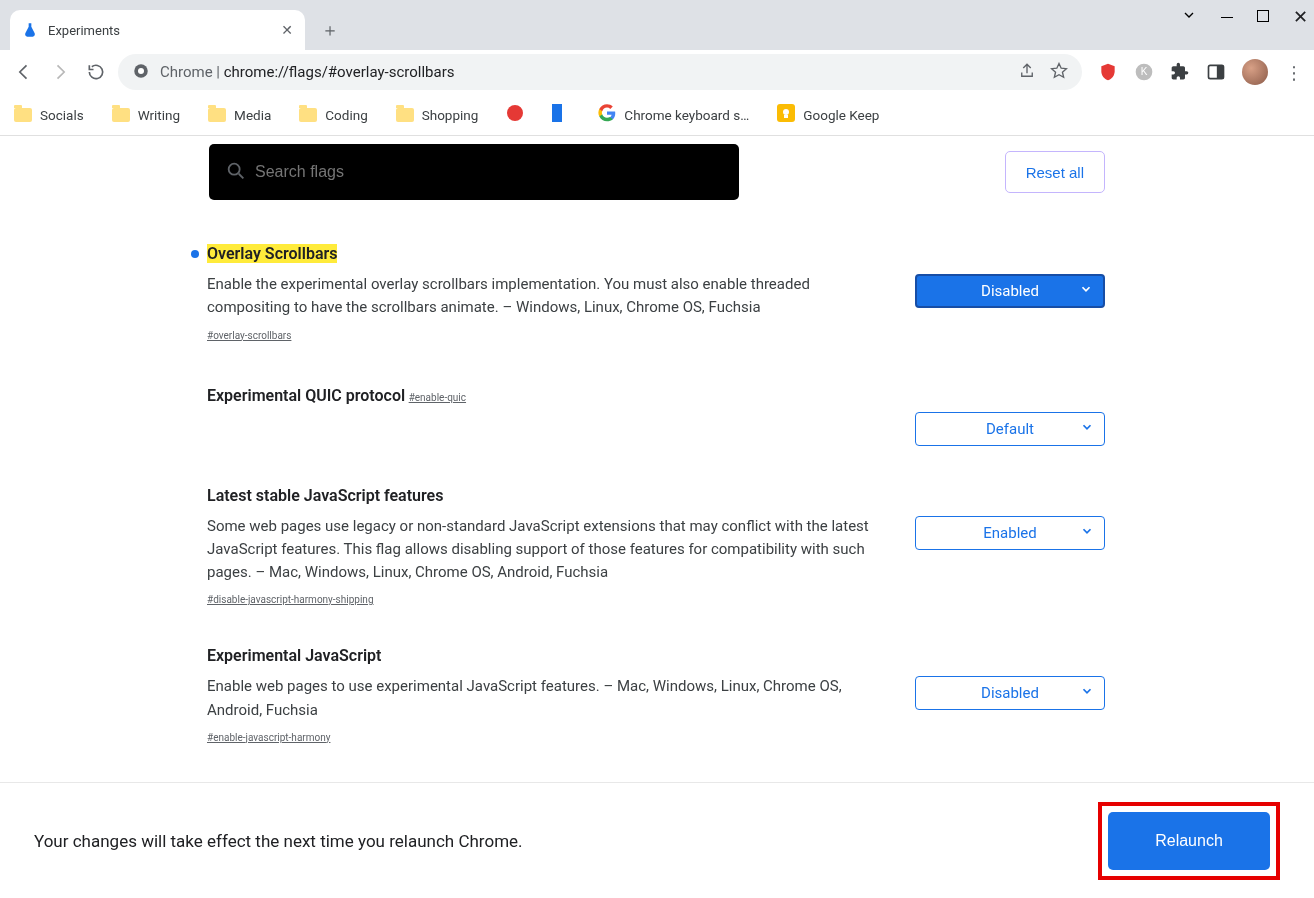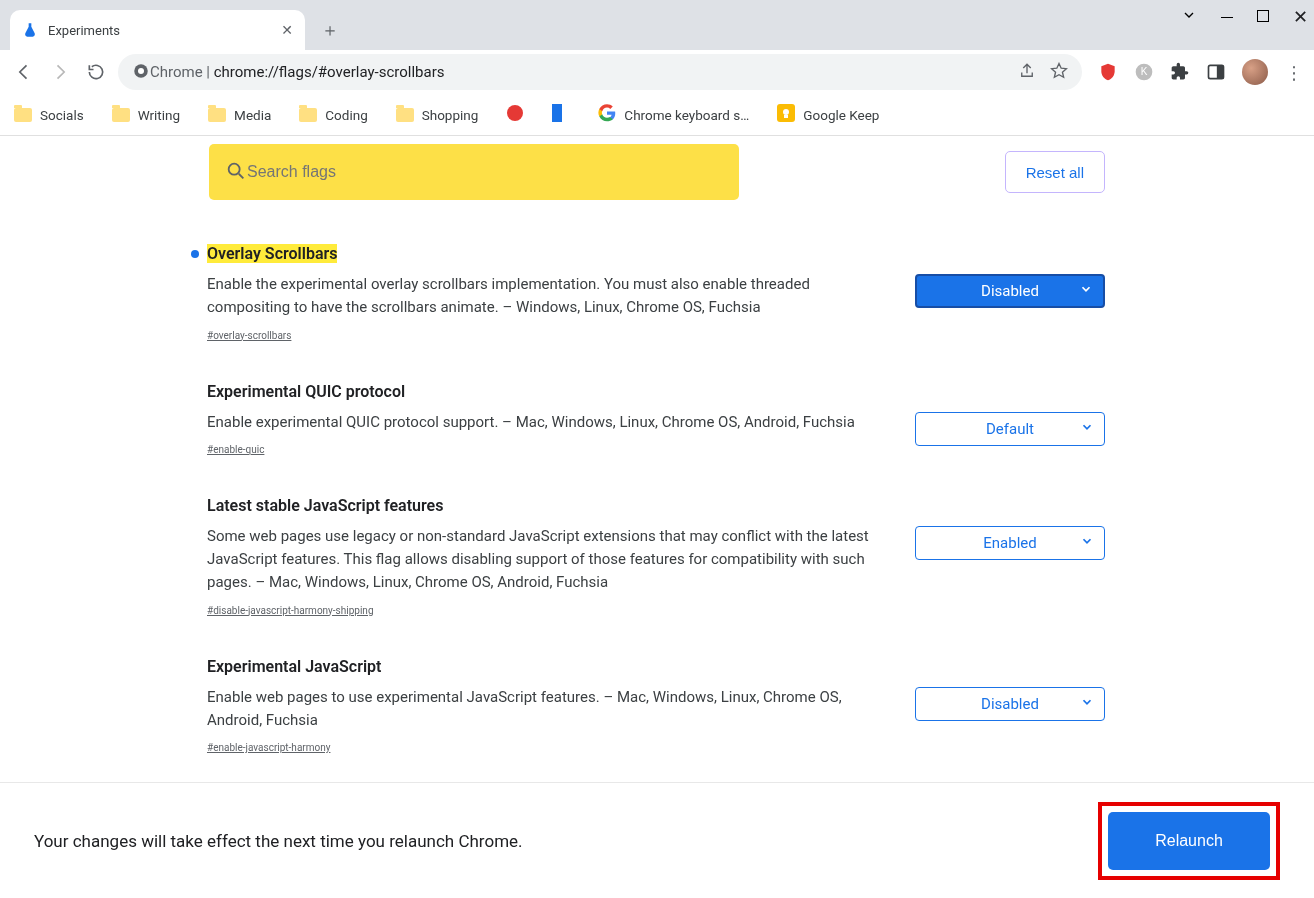--- a/index.html
+++ b/index.html
@@ -67,20 +67,21 @@
     color:#5f6368; font-size:18px; cursor:pointer;
   }
   .toolbar .nav-btn.disabled { color:#b0b0b0; }
   .omnibox {
     flex:1;
     height:36px;
     background:#f1f3f4;
     border-radius:18px;
     display:flex; align-items:center;
     padding:0 14px;
+    gap:10px;
     color:#5f6368;
   }
   .omnibox .url { font-size:15px; color:#202124; }
   .omnibox .url .dim { color:#5f6368; }
   .omnibox-right { margin-left:auto; display:flex; gap:14px; align-items:center; }
   .ext-area { display:flex; gap:16px; align-items:center; padding-left:8px;}
   .ext-area .icon { width:20px; height:20px; display:flex;align-items:center;justify-content:center;}
   .avatar { width:26px;height:26px;border-radius:50%; background: radial-gradient(circle at 35% 35%, #d8a086, #8a5a48); }
 
   .bookmarks {
@@ -111,25 +112,25 @@
     padding-top:8px;
   }
   .search-row {
     display:flex; align-items:center;
     gap:20px;
     padding: 0 2px;
   }
   .search-box {
     flex:0 0 530px;
     height:56px;
-    background:#fde047;
+    background:#000000;
     border-radius:5px;
     display:flex; align-items:center;
     padding:12px 16px;
-    gap:0;
+    gap:8px;
   }
   .search-box input {
     flex:1; border:0; background:transparent; outline:0;
     font-size:16px; color:#5f6368;
   }
   .reset-btn {
     margin-left:auto;
     height:42px; padding:0 20px;
     border:1px solid #c4b5fd; border-radius:5px;
     background:#fff; color:#1a73e8; font-size:15px;
@@ -386,21 +387,20 @@
                   <path fill="none" stroke="#fff" stroke-width="3" d="M6 9l6 6 6-6"></path>
                 </svg>
         </span>
       </div>
     </div>
         </div>
         <div class="flag">
     <div class="flag-left">
       
       <span class="flag-title">Experimental QUIC protocol</span>
-      <div class="flag-desc">Enable experimental QUIC protocol support. – Mac, Windows, Linux, Chrome OS, Android, Fuchsia</div>
       <a class="flag-anchor">#enable-quic</a>
     </div>
     <div class="flag-right">
       <div class="select">
         <span>Default</span>
         <span class="chev">
           <svg width="14" height="14" viewBox="0 0 24 24">
                   <path fill="none" stroke="#1a73e8" stroke-width="3" d="M6 9l6 6 6-6"></path>
                 </svg>
         </span>

